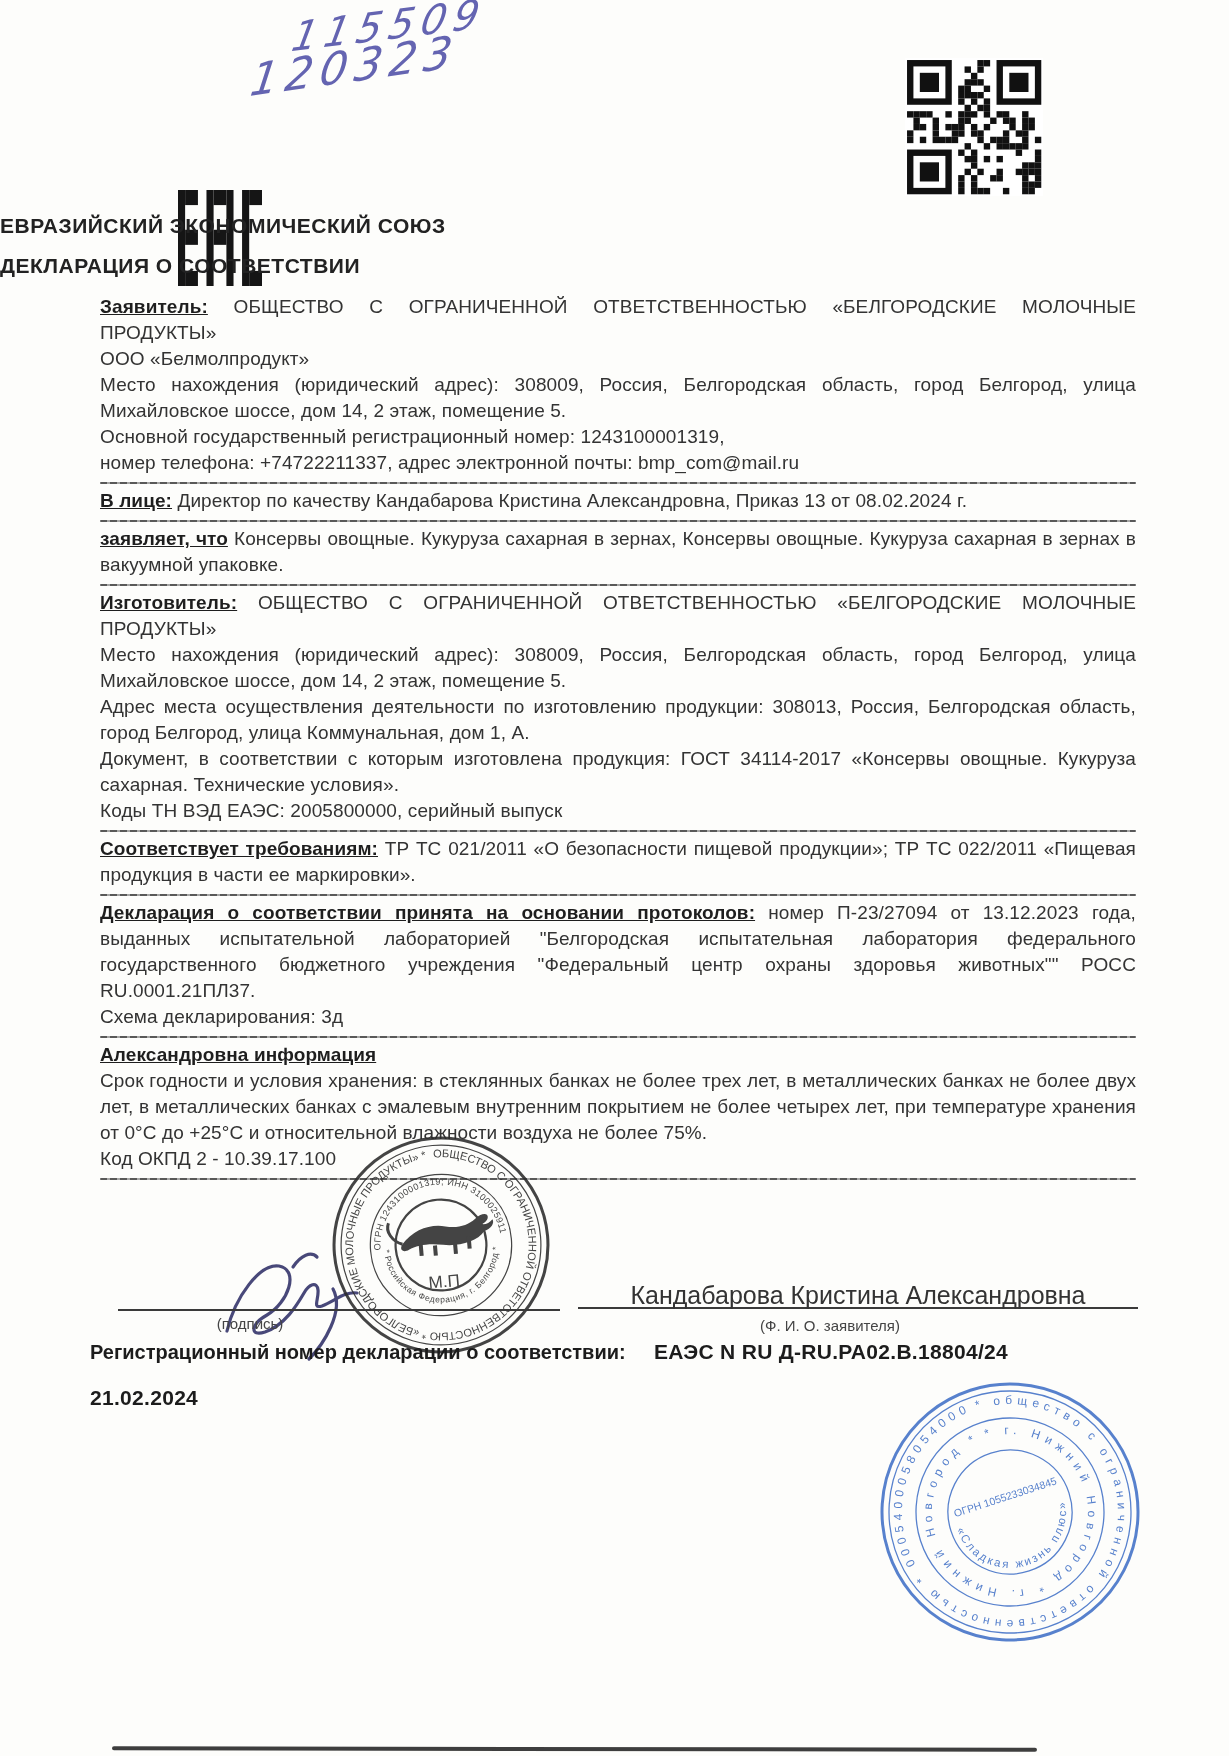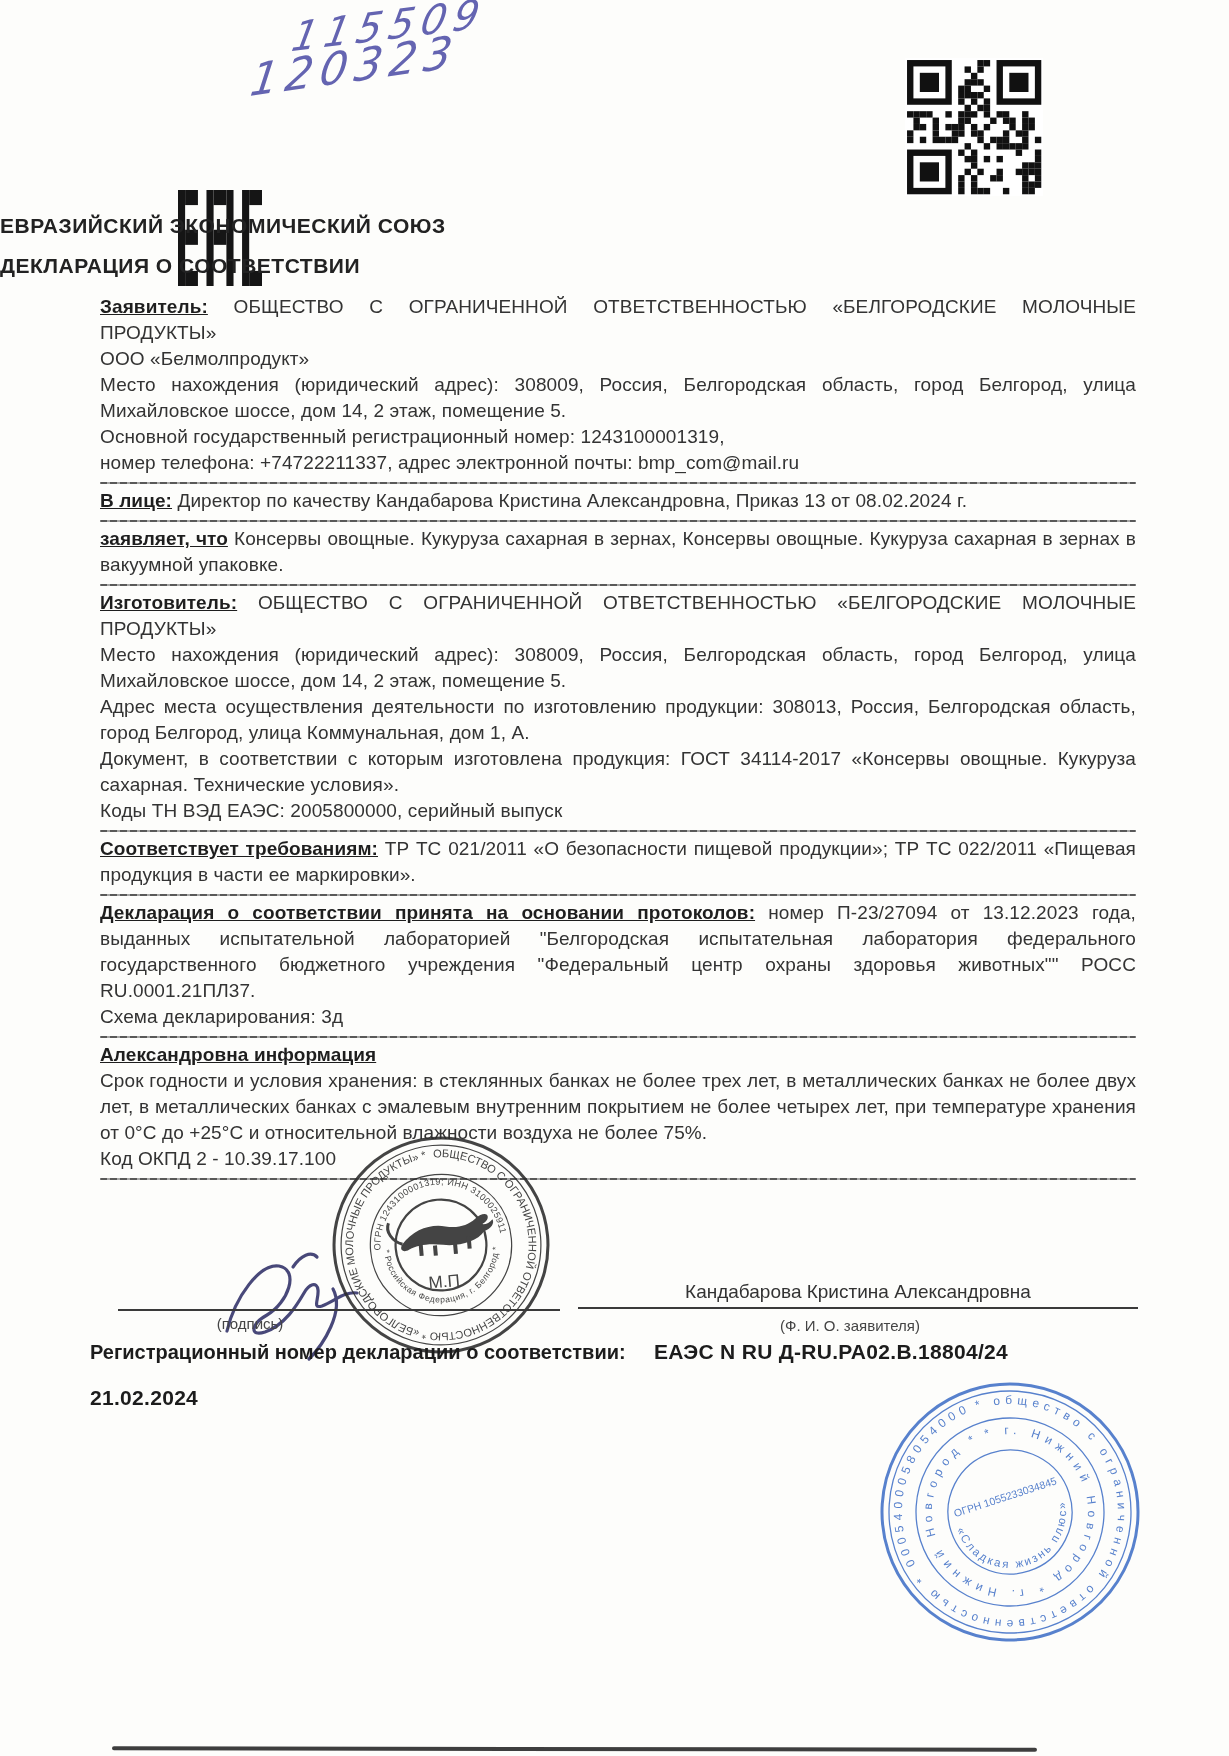--- a/index.html
+++ b/index.html
@@ -24,23 +24,23 @@
   .b{font-weight:bold;color:#1e1e1e;text-decoration:underline;}
   .rule{height:2px;margin:6px 0 4px;border-radius:1px;
         background:repeating-linear-gradient(90deg,rgba(60,60,60,.85) 0 7px,rgba(60,60,60,.45) 7px 10px);}
   .validity{font-size:20px;font-weight:bold;color:#1e1e1e;margin-top:8px !important;line-height:28px !important;}
   
   .sig-line{position:absolute;height:2px;background:#3a3a3a;}
   .line-left{left:118px;top:1309px;width:442px;}
   .line-right{left:578px;top:1307px;width:560px;}
   .cap{position:absolute;font-size:15px;color:#444;text-align:center;}
   .cap-sign{left:140px;top:1315px;width:220px;}
-  .cap-fio{left:630px;top:1317px;width:440px;}
+  .cap-fio{left:610px;top:1317px;width:440px;}
   .fio-name{position:absolute;left:578px;top:1281px;width:560px;text-align:center;
-            font-size:19px;color:#333;}
+            font-size:25px;color:#333;}
   .sig-svg{position:absolute;left:205px;top:1233px;width:212px;height:132px;}
   .stamp-black{position:absolute;left:330px;top:1134px;width:222px;height:222px;opacity:.88;}
   .stamp-blue{position:absolute;left:876px;top:1378px;width:268px;height:268px;opacity:.85;}
   
   .reg{position:absolute;left:90px;display:flex;align-items:baseline;}
   .reg1{top:1340px;}
   .reg2{top:1386px;}
   .reg .lbl{width:564px;font-size:20px;font-weight:bold;color:#1c1c1c;}
   .reg .val{font-size:21px;font-weight:bold;color:#1c1c1c;letter-spacing:.3px;}
   

